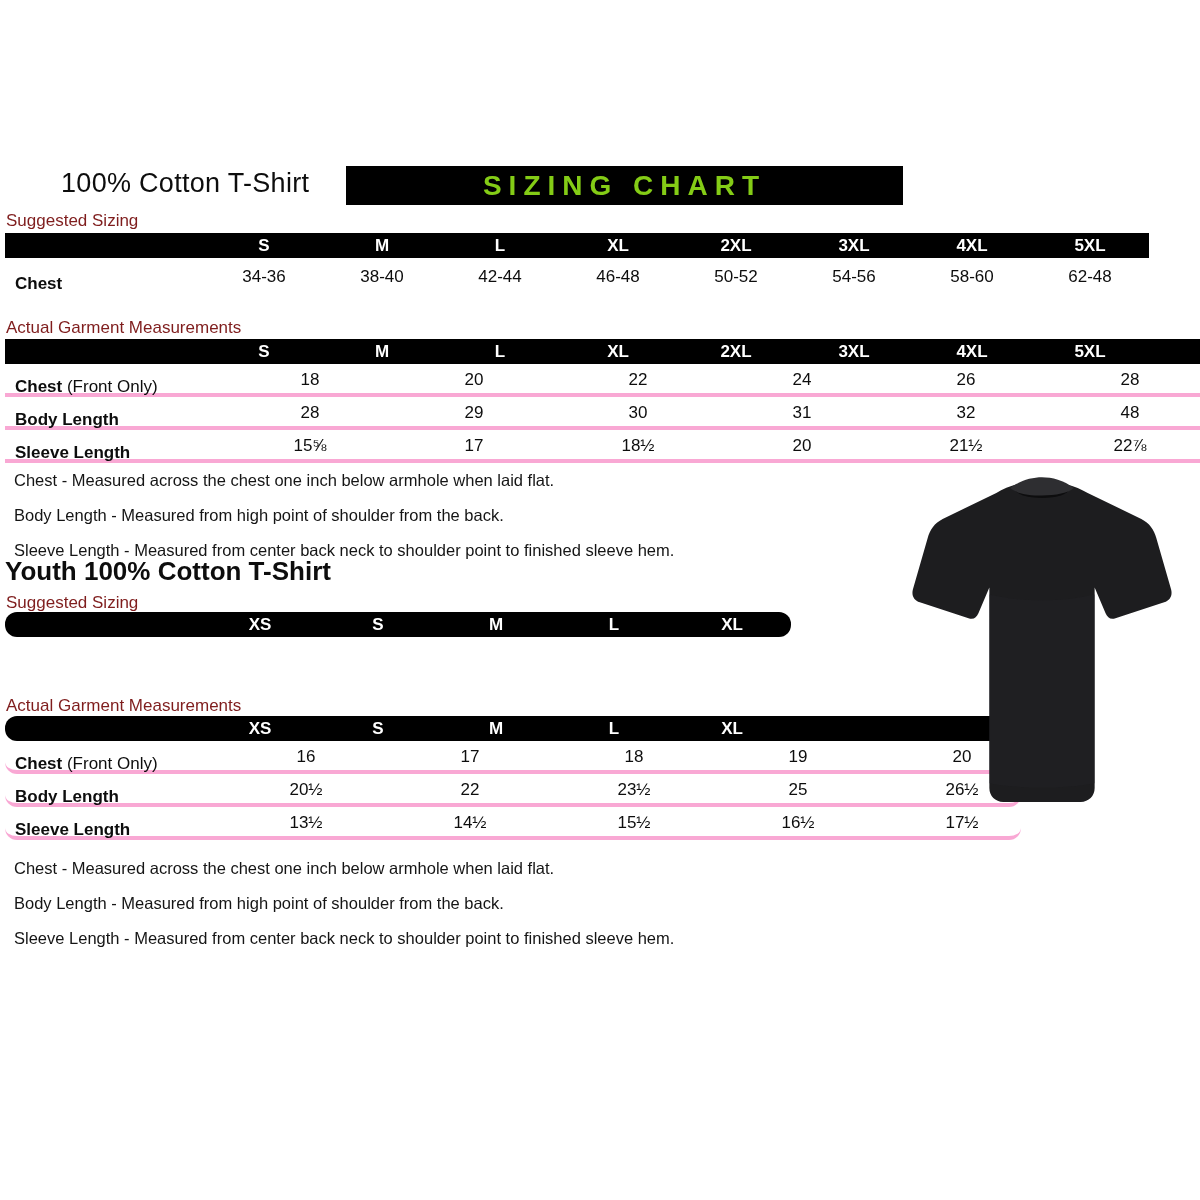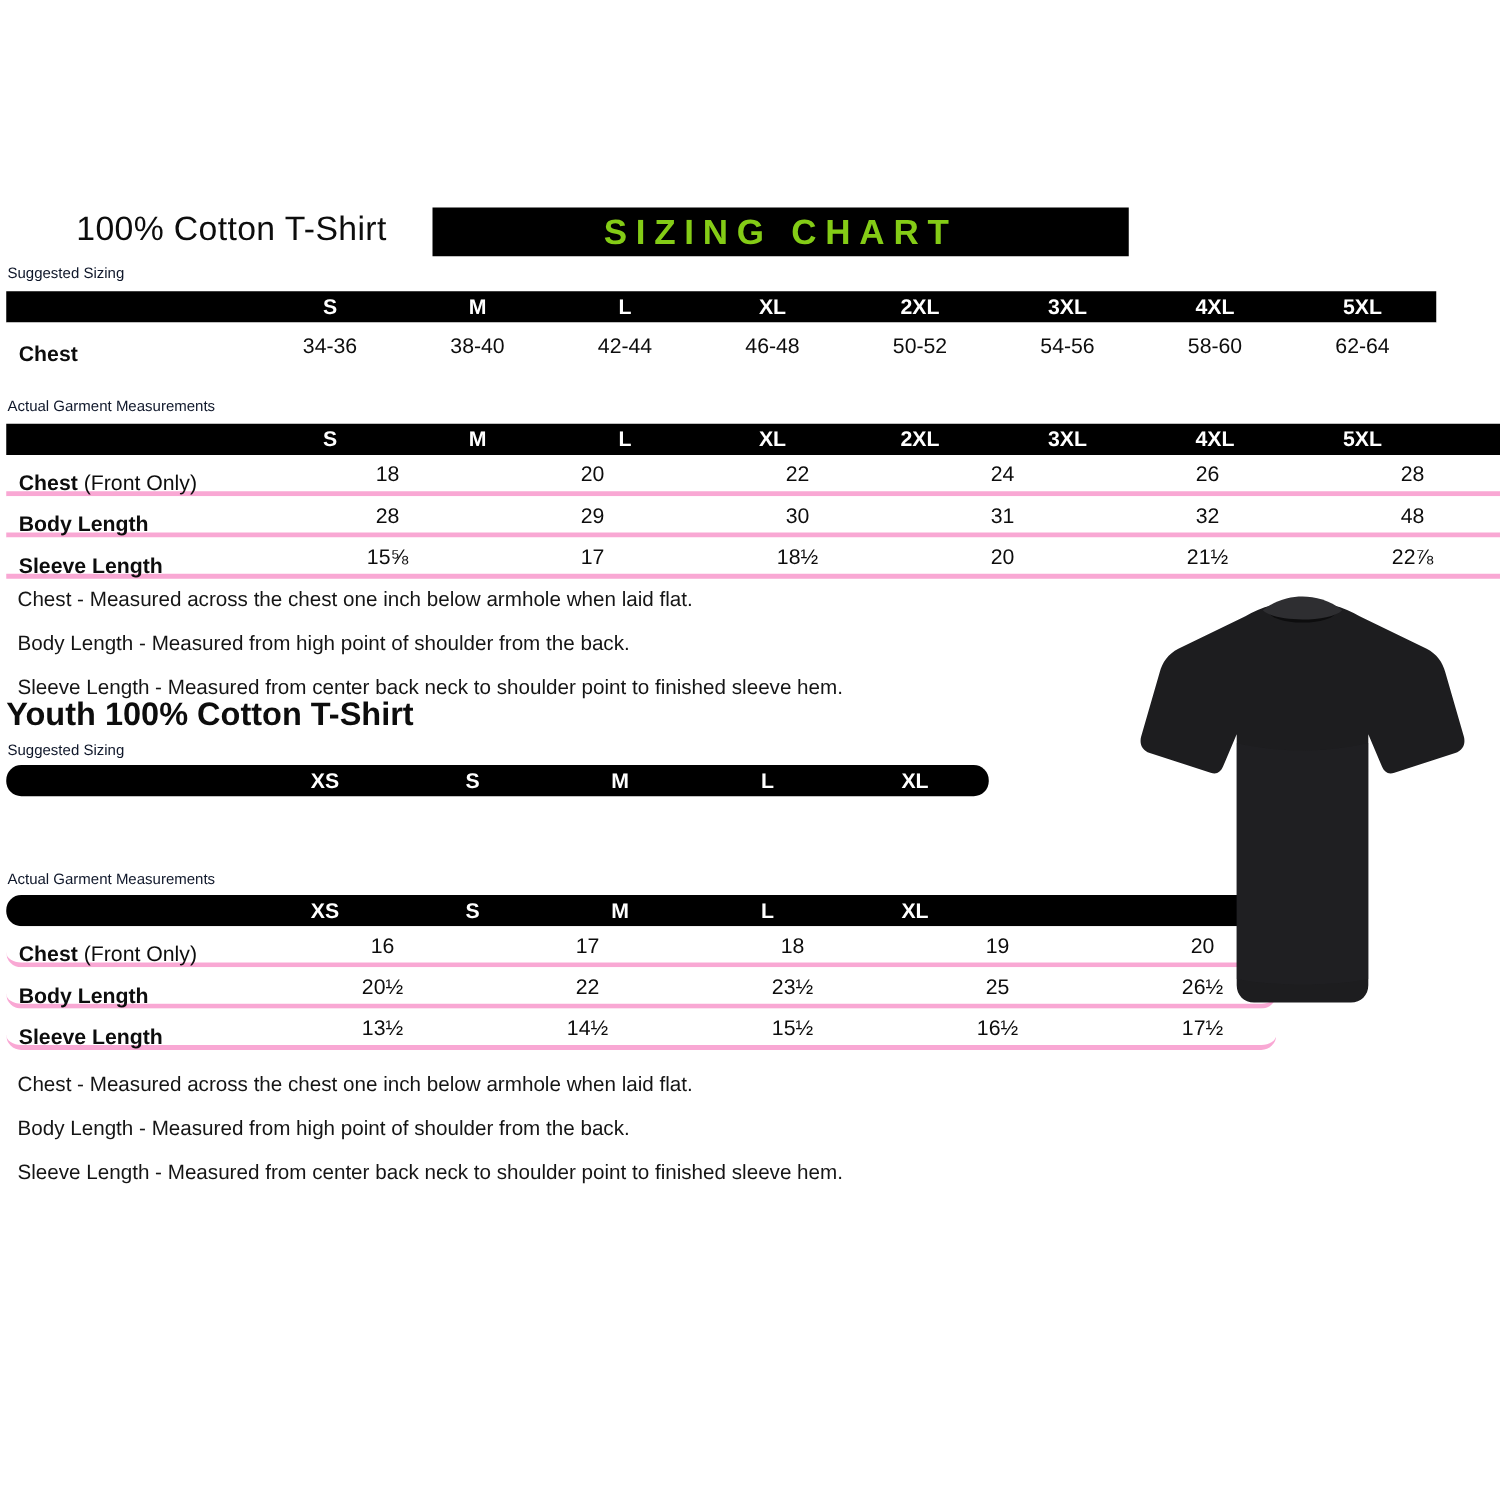--- a/index.html
+++ b/index.html
@@ -11,21 +11,21 @@
   }
   .page { position: relative; width: 1200px; height: 1200px; overflow: hidden; background: #fff; }
 
   .page-title { position: absolute; left: 14px; top: 168px; font-size: 27px; font-weight: 400; letter-spacing: 0.3px; margin-left: 47px; }
   .banner {
     position: absolute; left: 346px; top: 166px; width: 557px; height: 39px;
     background: #000; color: #84cc16;
     display: flex; align-items: center; justify-content: center;
     font-size: 28px; font-weight: 700; letter-spacing: 7px;
   }
-  .sec { position: absolute; font-size: 12px; color: #0f172a; }
+  .sec { position: absolute; font-size: 17px; color: #7f1d1d; }
 
   .tbl { position: absolute; }
   .grid-a { display: grid; grid-template-columns: 200px repeat(8, 118px); }
   .grid-y { display: grid; grid-template-columns: 196px repeat(5, 118px); border-radius: 12px; }
   .hdr { background: #000; color: #fff; font-weight: 700; font-size: 17px; height: 25px; align-items: center; }
   .rw  { font-size: 17px; align-items: center; background: #fff; }
   .rw.tall { height: 36px; }
   .rw.line { height: 29px; border-bottom: 4px solid #f9a8d4; gap: 46px; }
   .cell { text-align: center; line-height: 1; }
   .cell.lbl { text-align: left; padding-left: 10px; font-weight: 700; margin-top: 14px; }
@@ -62,21 +62,21 @@
     </div>
     <div class="grid-a rw tall">
       <div class="cell lbl">Chest</div>
       <div class="cell">34-36</div>
       <div class="cell">38-40</div>
       <div class="cell">42-44</div>
       <div class="cell">46-48</div>
       <div class="cell">50-52</div>
       <div class="cell">54-56</div>
       <div class="cell">58-60</div>
-      <div class="cell">62-64</div>
+      <div class="cell">62-48</div>
     </div>
   </div>
 
   <div class="sec" style="left:6px; top:318px;">Actual Garment Measurements</div>
 
   <div class="tbl" style="left:5px; top:339px;">
     <div class="grid-a hdr">
       <div class="cell lbl"></div>
       <div class="cell">S</div>
       <div class="cell">M</div>

